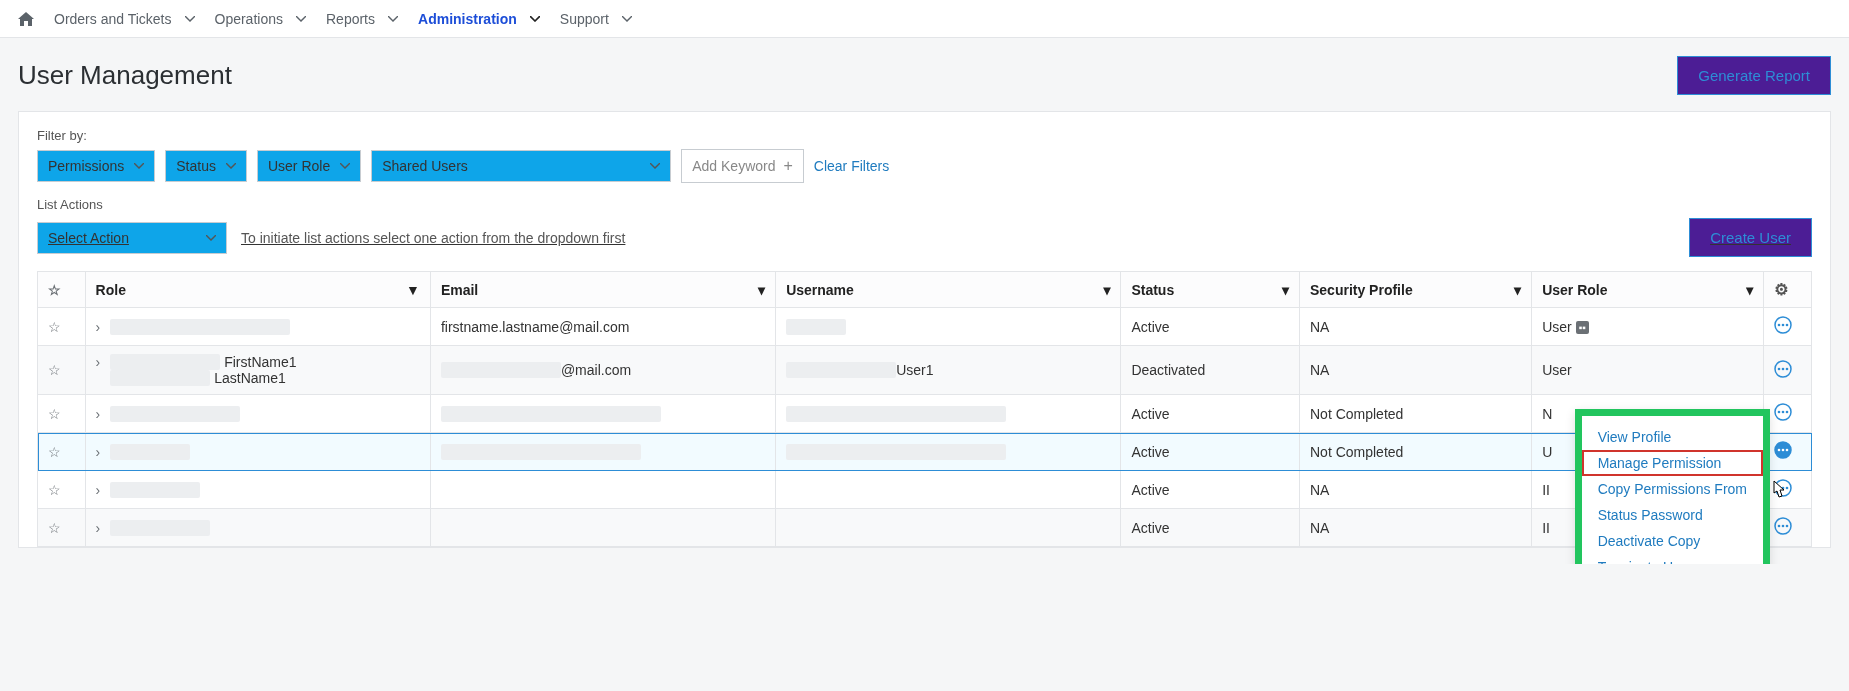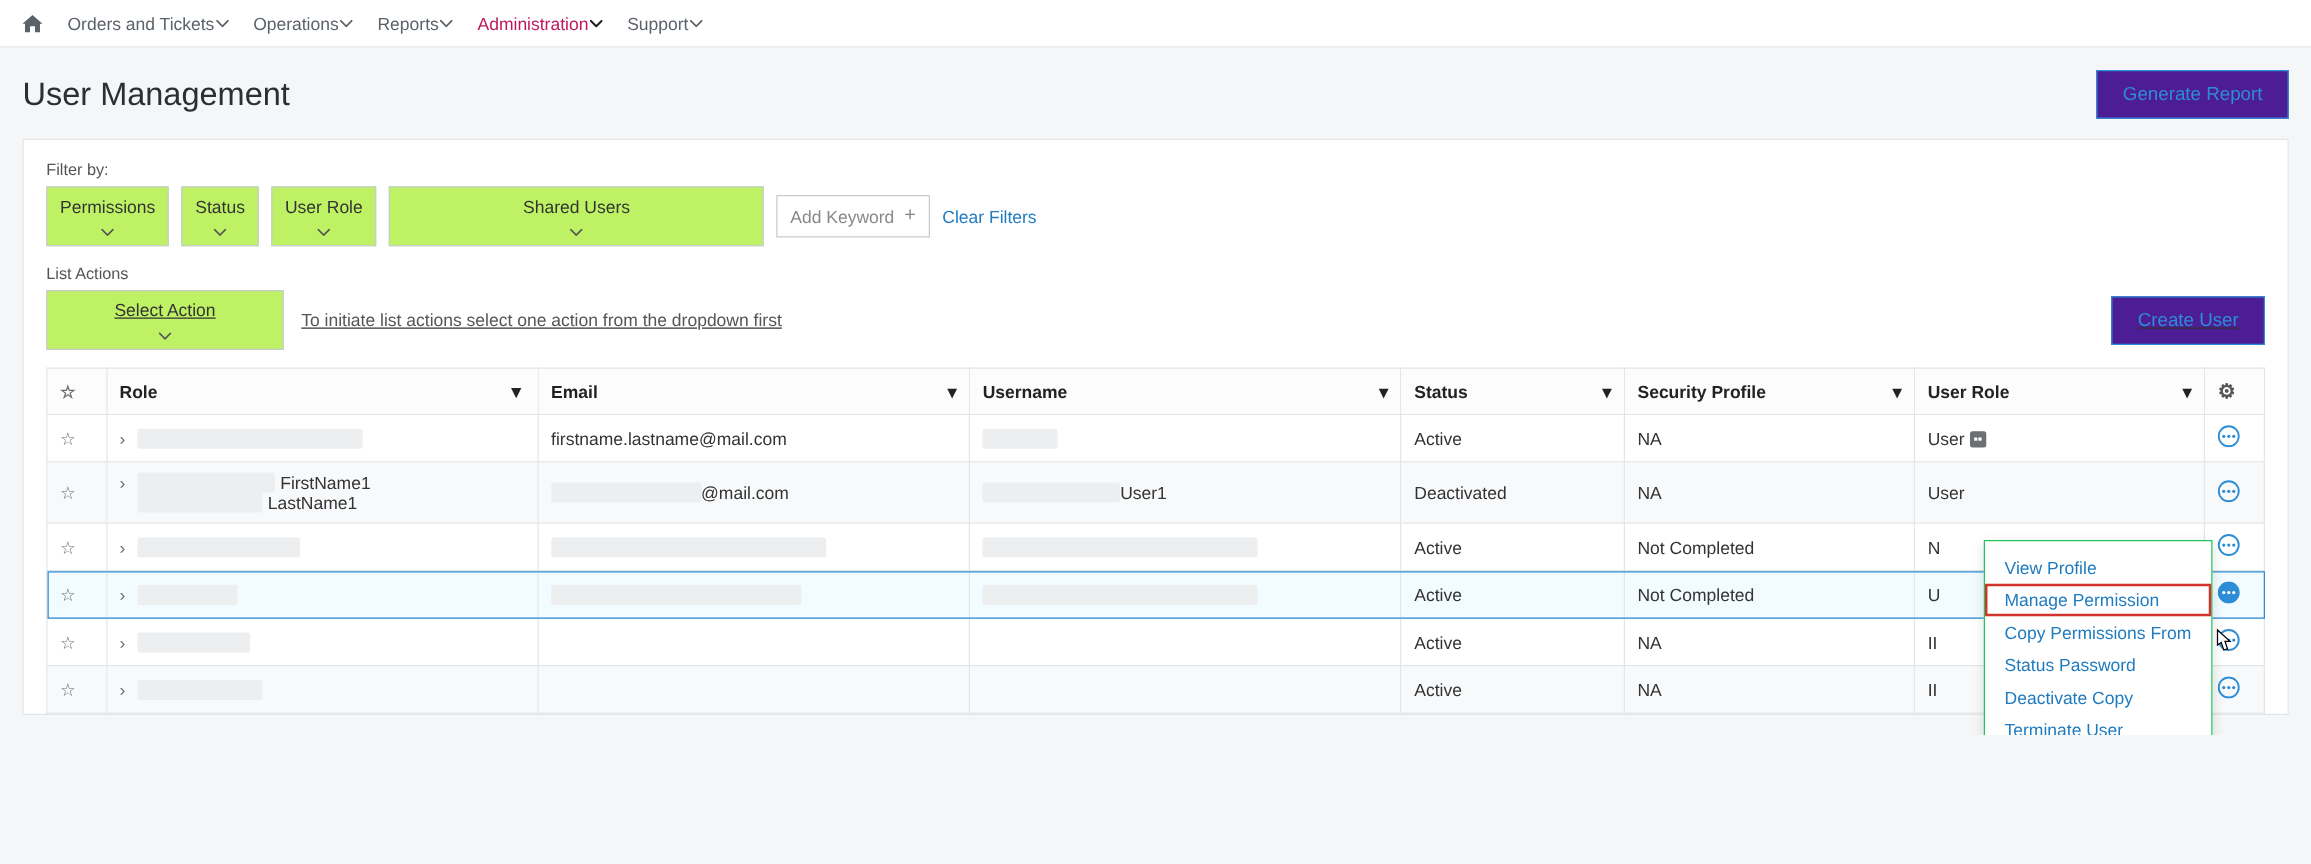--- a/index.html
+++ b/index.html
@@ -1,30 +1,30 @@
 <!DOCTYPE html>
 <html><head>
 <meta charset="utf-8">
 <style>
   * { box-sizing: border-box; }
   html, body { margin:0; padding:0; font-family: "Segoe UI", Arial, sans-serif; font-size:14px; color:#333; background:#f5f6f7; }
   .topbar { background:#fff; border-bottom:1px solid #e3e5e8; height:38px; display:flex; align-items:center; padding:0 18px; gap:20px; }
   .topbar .home { color:#5b6269; font-size:16px; display:flex; align-items:center; }
-  .topbar .navitem { color:#5b6269; display:flex; align-items:center; gap:1px; cursor:pointer; }
-  .topbar .navitem.active { color:#be185d; font-weight:400; }
+  .topbar .navitem { color:#5b6269; display:flex; align-items:center; gap:13px; cursor:pointer; }
+  .topbar .navitem.active { color:#1d4ed8; font-weight:700; }
   .chev { display:inline-block; }
   .chev svg { display:block; }
   .page { padding:18px 18px 16px 18px; }
   .page-head { display:flex; align-items:center; justify-content:space-between; margin-bottom:16px; }
   .page-title { font-size:26px; font-weight:400; color:#2b2f33; }
   .btn-outline { background:#4c1d95; border:1px solid #2d8dd6; color:#2d8dd6; padding:10px 20px; font-size:15px; cursor:pointer; }
   .panel { background:#fff; border:1px solid #e3e5e8; padding:16px 18px 0 18px; }
   .label { font-size:13px; color:#555; margin-bottom:6px; }
   .row { display:flex; align-items:center; gap:10px; flex-wrap:wrap; }
-  .dropdown { background:#bef264; border:1px solid #c7ccd1; padding:7px 10px; display:flex; align-items:center; justify-content:space-between; gap:10px; cursor:pointer; font-size:14px; color:#333;flex-direction:column; }
+  .dropdown { background:#0ea5e9; border:1px solid #c7ccd1; padding:7px 10px; display:flex; align-items:center; justify-content:space-between; gap:10px; cursor:pointer; font-size:14px; color:#333; }
   .dropdown.wide { min-width:300px; }
   .keyword-box { border:1px solid #c7ccd1; padding:7px 10px; display:flex; align-items:center; gap:8px; color:#888; cursor:text; min-width:110px; }
   .link { color:#1f7bbf; cursor:pointer; font-size:14px; }
   .section-gap { height:14px; }
   .list-actions-row { display:flex; align-items:center; justify-content:space-between; margin-top:4px; margin-bottom:14px;text-decoration:underline; }
   .list-actions-left { display:flex; align-items:center; gap:14px; }
   .select-action { min-width:190px; }
   .hint { color:#555; font-size:14px; }
   table.grid { width:100%; border-collapse:collapse; table-layout:fixed; }
   table.grid th, table.grid td { border:1px solid #e3e5e8; padding:8px 10px; font-size:14px; text-align:left; vertical-align:middle; overflow:hidden; }
@@ -38,21 +38,21 @@
   .redacted { background:#eceef0; color:#eceef0; border-radius:2px; display:inline-block; height:16px; }
   .actions-col { width:40px; text-align:center; }
   .more { color:#2d8dd6; cursor:pointer; display:inline-flex; align-items:center; justify-content:center; }
   .more.active svg circle.ring { fill:#2d8dd6; }
   .more.active svg circle.dot { fill:#fff; }
   .gear { color:#555; font-size:16px; }
   .badge { display:inline-block; background:#6b7075; color:#fff; font-size:10px; padding:1px 3px; border-radius:2px; margin-left:4px; vertical-align:middle; }
   tr.highlight td { background:#f2fbff; }
   tr.highlight { outline:1px solid #2d8dd6; outline-offset:-1px; }
   tr.alt td { background:#f8f9fa; }
-  .context-menu { position:absolute; background:#fff; border:1px solid #22c55e; box-shadow:0 3px 10px rgba(0,0,0,0.12); padding:8px 0; min-width:170px; z-index:50; }
+  .context-menu { position:absolute; background:#fff; border:7px solid #22c55e; box-shadow:0 3px 10px rgba(0,0,0,0.12); padding:8px 0; min-width:170px; z-index:50; }
   .context-menu .mi { padding:5px 16px; color:#1f7bbf; cursor:pointer; font-size:14px; white-space:nowrap; }
   .context-menu .mi.boxed { border:2px solid #d0342c; padding:3px 14px; }
   .cursor-img { position:absolute; z-index:60; pointer-events:none; }
   .plus { font-size:16px; color:#888; }
   .col-name   { width:290px; }
   .col-email  { width:290px; }
   .col-user   { width:290px; }
   .col-status { width:150px; }
   .col-sec    { width:195px; }
   .col-role   { width:195px; }

